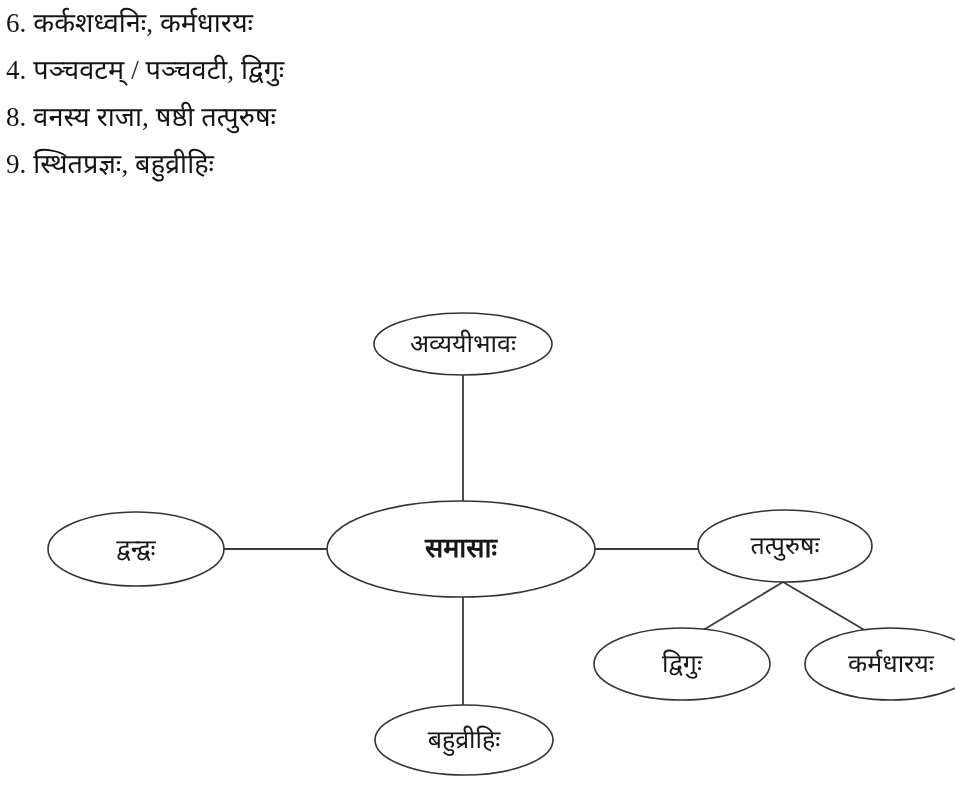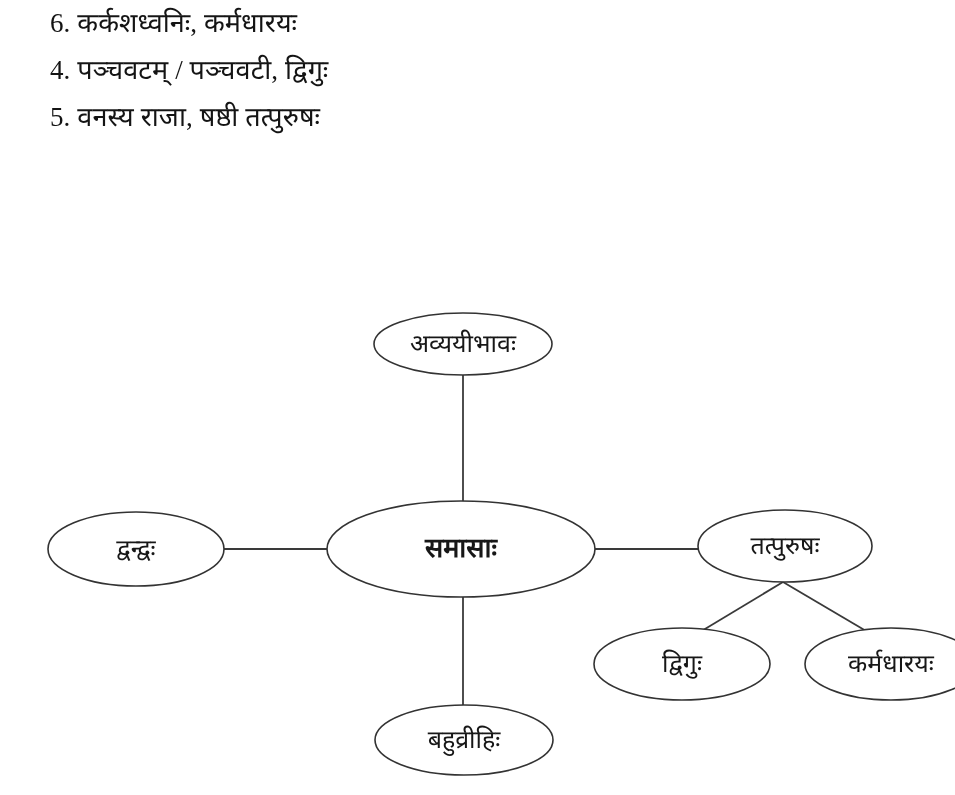--- a/index.html
+++ b/index.html
@@ -22,21 +22,20 @@
     left: 6px;
     top: 0px;
     width: 600px;
   }
   .answer-line {
     font-size: 27px;
     line-height: 47px;
     white-space: nowrap;
     color: #141414;
     letter-spacing: 0.1px;
-    margin-left: 44px;
   }
 
   
   #diagram {
     position: absolute;
     left: 16px;
     top: 0;
     width: 955px;
     height: 795px;
     margin-left: 10px;
@@ -65,21 +64,22 @@
     stroke-width: 1.8;
     fill: none;
   }
 </style>
 </head>
 <body>
 
 <div id="answer-list">
   <div class="answer-line">6. कर्कशध्वनिः, कर्मधारयः</div>
   <div class="answer-line">4. पञ्चवटम् / पञ्चवटी, द्विगुः</div>
-  <div class="answer-line">5. वनस्य राजा, षष्ठी तत्पुरुषः</div>
+  <div class="answer-line">8. वनस्य राजा, षष्ठी तत्पुरुषः</div>
+  <div class="answer-line">9. स्थितप्रज्ञः, बहुव्रीहिः</div>
 </div>
 
 <div id="diagram">
   <svg width="955" height="795" viewBox="0 0 955 795" xmlns="http://www.w3.org/2000/svg">
 
     <g>
 
       <line class="edge" x1="437" y1="375" x2="437" y2="503"></line>
 
       <line class="edge" x1="198" y1="549" x2="302" y2="549"></line>

